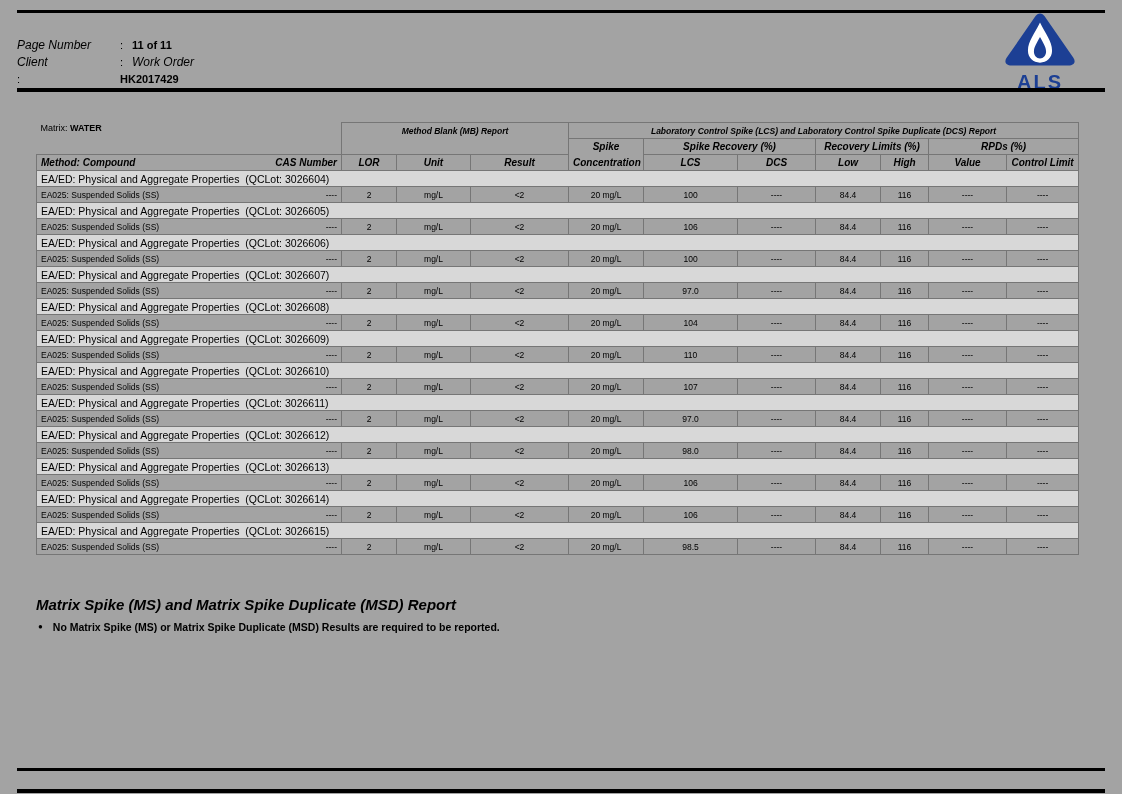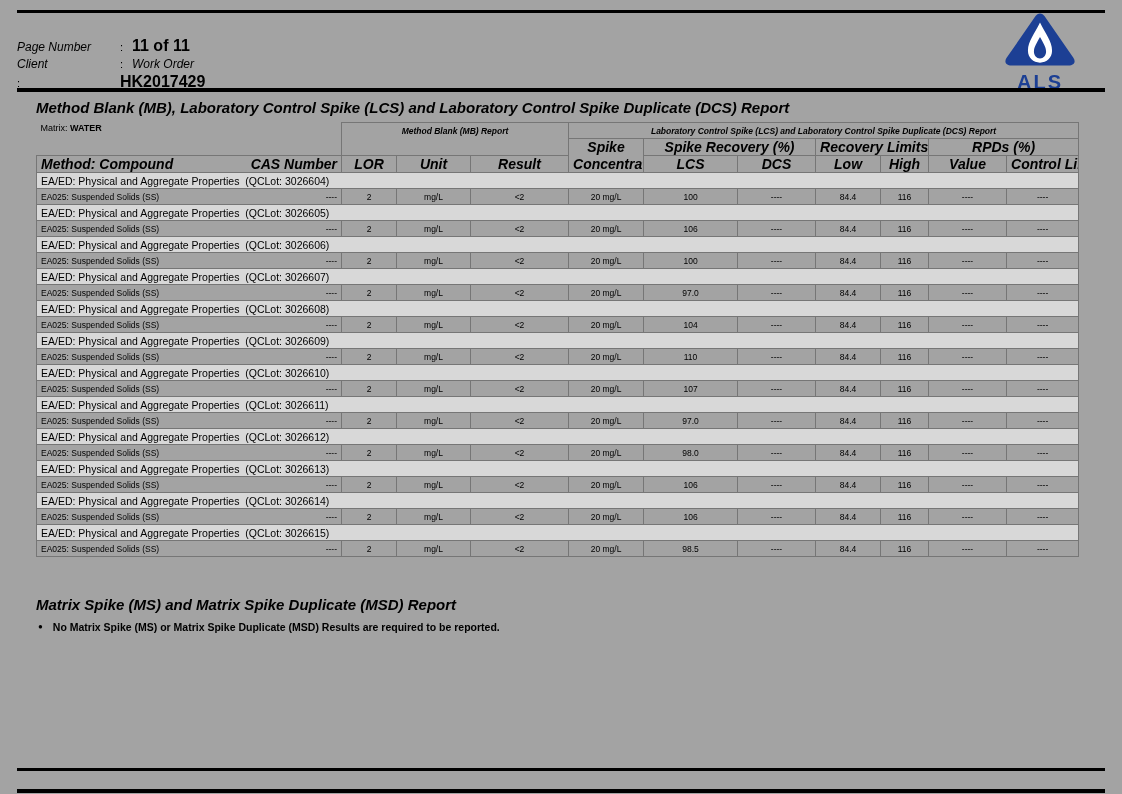--- a/index.html
+++ b/index.html
@@ -15,37 +15,37 @@
   .rule-bottom { top:768px; height:3px; }
   .rule-edge   { top:789px; height:4px; }
 
   .header-fields {
     position:absolute; left:17px; top:37px;
     display:grid; grid-template-columns:103px 12px auto;
     line-height:17px; align-items:baseline;
   }
   .field-label { font-style:italic; font-size:12px; }
   .field-sep   { font-size:11px; }
-  .field-value { font-weight:bold; font-size:16px; }
+  .field-value { font-weight:bold; font-size:11px; }
   .field-value.small { font-size:9px; letter-spacing:.2px; }
 
   .logo { position:absolute; left:1001px; top:12px; width:78px; text-align:center; }
   .logo-text { font-size:20px; font-weight:bold; color:#1c3f94; letter-spacing:2px; line-height:24px; }
 
   .report-title { position:absolute; left:36px; top:99px; font-size:15px; font-weight:bold; font-style:italic; }
 
   table.results {
     position:absolute; left:36px; top:122px; width:1042px;
     border-collapse:collapse; table-layout:fixed;
   }
   .results th, .results td {
     border:1px solid #767676; height:16px; padding:0 4px;
     font-size:9px; overflow:hidden; white-space:nowrap;
   }
-  .results thead th { font-style:italic; font-weight:bold; text-align:center; font-size:14px; }
+  .results thead th { font-style:italic; font-weight:bold; text-align:center; font-size:10px; }
   .results .noborder { border:none; vertical-align:top; }
   .results .mb-head, .results .lcs-head { vertical-align:top; padding-top:3px; font-size:8.5px; }
   .results .no-bottom { border-bottom-style:hidden; }
   .split { display:flex; justify-content:space-between; align-items:flex-end; }
   .matrix { padding-top:3px; font-size:10.5px; text-align:left; }
   .matrix .matrix-value { font-weight:bold; }
   tr.group-row td { background:#d8d8d8; font-weight:normal; font-size:10.5px; white-space:pre; }
   tr.data-row td { font-size:8.5px; }
   tr.data-row td.num { text-align:center; }
 
@@ -79,21 +79,20 @@
     <svg width="76" height="54" viewBox="0 0 76 56" aria-hidden="true">
       <path d="M38 1.5 C40 1.5 41.6 2.6 42.8 4.5 L72.6 47.5 C75.6 52 73.1 55.5 67.6 55.5 L8.4 55.5 C2.9 55.5 0.4 52 3.4 47.5 L33.2 4.5 C34.4 2.6 36 1.5 38 1.5 Z" fill="#1c3f94"></path>
       <path d="M38 11 C43.5 22.5 50.5 30.5 50.5 40 C50.5 47.8 44.9 52.5 38 52.5 C31.1 52.5 25.5 47.8 25.5 40 C25.5 30.5 32.5 22.5 38 11 Z" fill="#ffffff"></path>
       <path d="M38 26 C41.2 32 44.3 36.2 44.3 41 C44.3 45.4 41.5 48.2 38 48.2 C34.5 48.2 31.7 45.4 31.7 41 C31.7 36.2 34.8 32 38 26 Z" fill="#1c3f94"></path>
     </svg>
     <div class="logo-text">ALS</div>
   </div>
 
   <div class="rule rule-header"></div>
 
-  <div class="report-title">Method Blank (MB), Laboratory Control Spike (LCS) and Laboratory Control Spike Duplicate (DCS) Report</div>
 
   <table class="results">
     <colgroup>
       <col style="width:305px">
         <col style="width:55px">
         <col style="width:74px">
       <col style="width:98px">
         <col style="width:75px">
         <col style="width:94px">
       <col style="width:78px">

